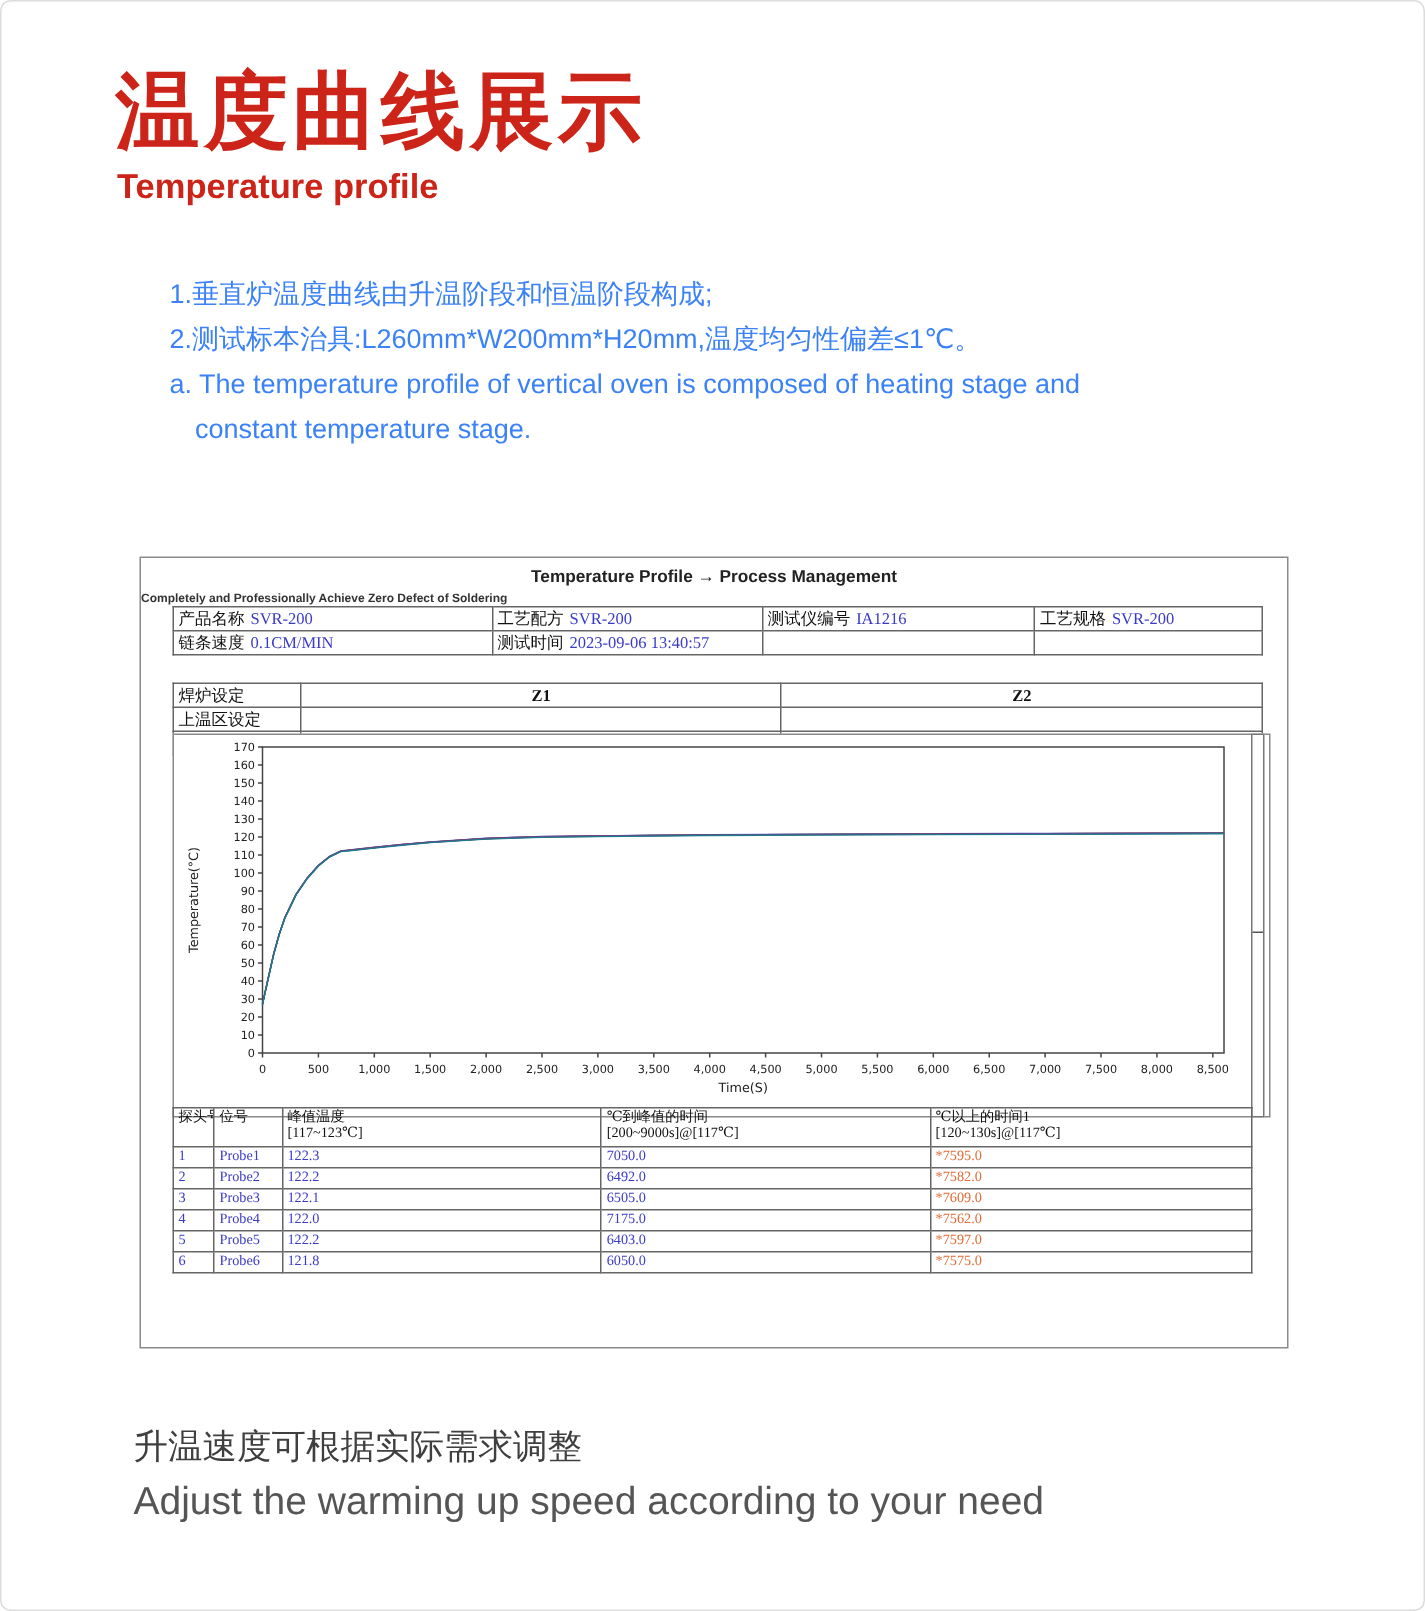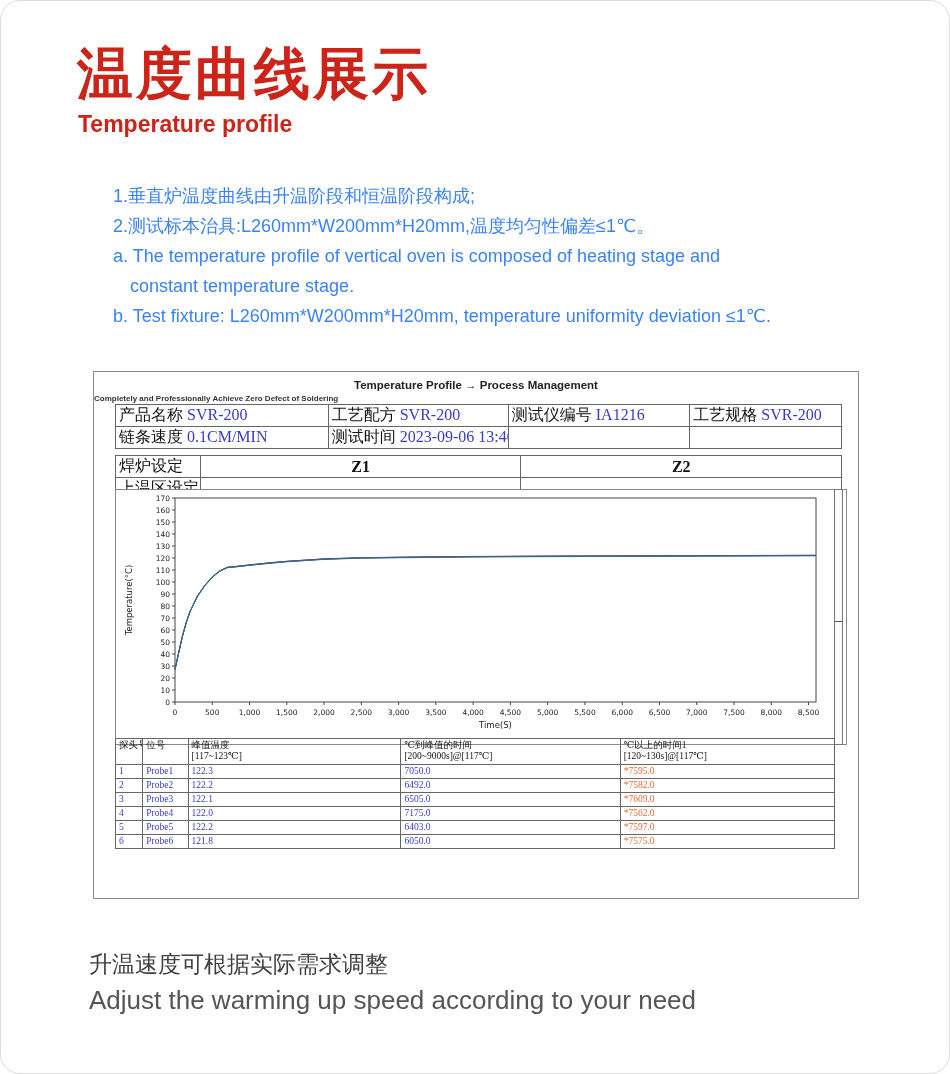--- a/index.html
+++ b/index.html
@@ -1,20 +1,20 @@
 <!DOCTYPE html>
 <html><head>
 <meta charset="utf-8">
 <style>
   * { margin:0; padding:0; box-sizing:border-box; }
   html,body { background:#fff; }
   body { font-family:"Liberation Sans","DejaVu Sans",sans-serif; }
   .page {
     position:relative; width:950px; height:1074px; background:#fff;
-    border:1px solid #dcdcdc; border-radius:20px; overflow:hidden;
+    border:1px solid #dcdcdc; border-radius:7px; overflow:hidden;
   }
   
   .main-title {
     position:absolute; left:76px; top:36px;
     font-family:"Liberation Serif","DejaVu Serif",serif;
     font-size:56px; font-weight:bold; letter-spacing:3px; color:#cc2418;
   }
   .sub-title {
     position:absolute; left:77px; top:110px;
     font-size:23px; font-weight:bold; color:#cc2418;
@@ -30,21 +30,21 @@
     border:1px solid #8a8a8a; background:#fff;
     font-family:"Liberation Serif","DejaVu Serif",serif; color:#1a1a1a;
   }
   .report-title { position:absolute; top:7px; left:0; width:100%;
     text-align:center; font-family:"Liberation Sans",sans-serif;
     font-size:11.5px; font-weight:bold; color:#222; }
   .report-subtitle { position:absolute; top:22px; left:0; width:100%;
     font-family:"Liberation Sans",sans-serif;
     font-size:8px; font-weight:bold; color:#333; }
   table { border-collapse:collapse; }
-  td { border:1px solid #666; font-size:16px; padding:0 3px;
+  td { border:1px solid #666; font-size:11px; padding:0 3px;
     height:16px; white-space:nowrap; overflow:hidden; }
   .lab { color:#111; }
   .val { color:#3a3ac8; padding-left:4px; }
   .info-table { position:absolute; left:21px; top:32px; width:727px; table-layout:fixed; }
   .oven-table { position:absolute; left:21px; top:83px; width:727px; table-layout:fixed; }
   .oven-table td.zcol { color:#111; font-weight:bold;text-align:center; }
   
   .chart-box {
     position:absolute; left:21px; top:117px; width:732px; height:256px;
     border:1px solid #8a8a8a; background:#fff;
@@ -70,21 +70,20 @@
 <div class="page">
 
   <div class="main-title">温度曲线展示</div>
   <div class="sub-title">Temperature profile</div>
 
   <div class="notes">
     <div class="note-line">1.垂直炉温度曲线由升温阶段和恒温阶段构成;</div>
     <div class="note-line">2.测试标本治具:L260mm*W200mm*H20mm,温度均匀性偏差≤1℃。</div>
     <div class="note-line">a. The temperature profile of vertical oven is composed of heating stage and</div>
     <div class="note-line indent">constant temperature stage.</div>
-    <div class="note-line">b. Test fixture: L260mm*W200mm*H20mm, temperature uniformity deviation ≤1℃.</div>
   </div>
 
   <div class="report">
     <div class="report-title">Temperature Profile → Process Management</div>
     <div class="report-subtitle">Completely and Professionally Achieve Zero Defect of Soldering</div>
 
     <table class="info-table">
       <colgroup>
           <col style="width:29.3%">
           <col style="width:24.8%">

